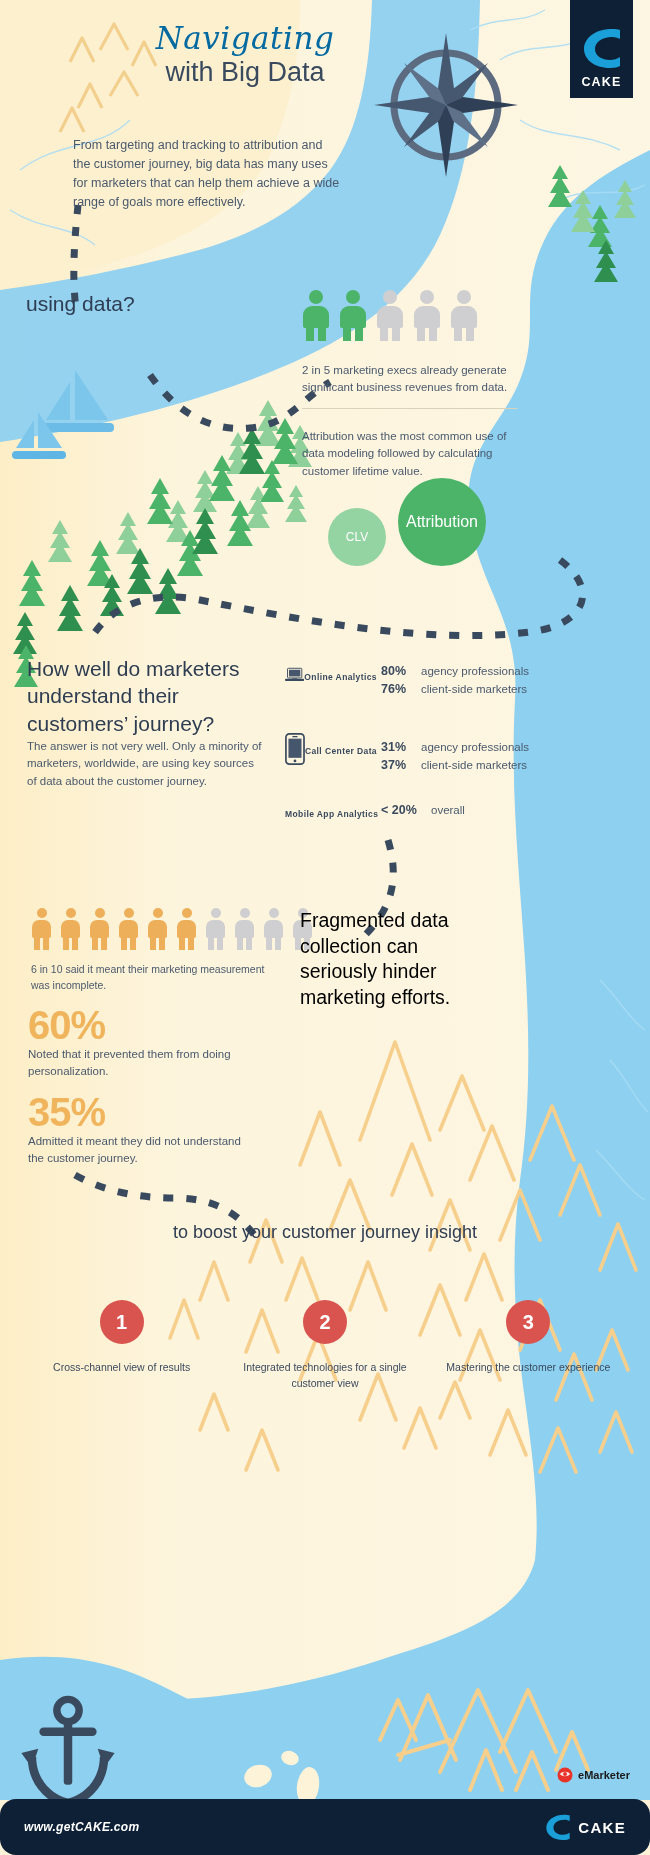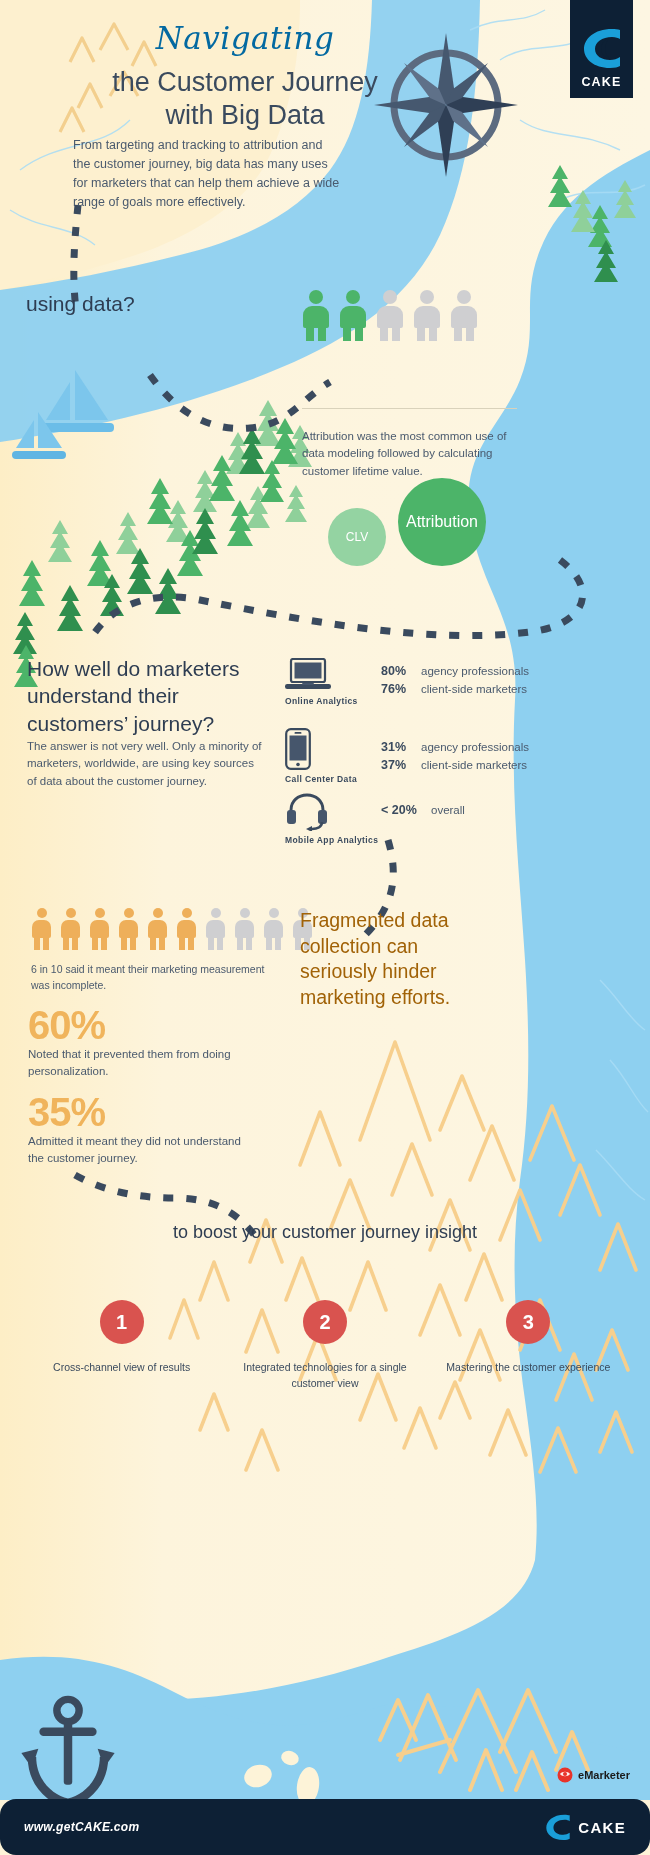--- a/index.html
+++ b/index.html
@@ -15,21 +15,21 @@
   
   .bg-svg { position: absolute; inset: 0; width: 650px; height: 1855px; }
   .h-script {
     font-family: "DejaVu Serif", serif;
     font-style: italic; font-weight: normal;
     font-size: 31px; color: #0369a1; letter-spacing: .5px;
   }
   .h-title { font-size: 27px; color: #3a4a5e; font-weight: 400; line-height: 1.22; }
   .lead { font-size: 12.5px; color: #4a5a6e; line-height: 1.52; }
   .sec-q { font-size: 21px; color: #2e3d52; line-height: 1.3; font-weight: 400; }
-  .sec-q2 { font-size: 19.5px; color: #a16207; line-height: 1.32; font-weight: 400; }
+  .sec-q2 { font-size: 19.5px; color: #000000; line-height: 1.32; font-weight: 400; }
   .body-sm { font-size: 11.5px; color: #4a5a6e; line-height: 1.5; }
   .body-xs { font-size: 10.5px; color: #4a5a6e; line-height: 1.5; }
 
   
   .abs { position: absolute; }
 
   
   .cake-badge {
     position: absolute; left: 570px; top: -4px; width: 63px; height: 102px;
     background: #0d2035; display: flex; flex-direction: column;
@@ -54,21 +54,21 @@
   .p-sm .lg-l { position: absolute; left: 3px; top: 29px; width: 6px; height: 13px; }
   .p-sm .lg-r { position: absolute; right: 3px; top: 29px; width: 6px; height: 13px; }
 
   
   .bubble { border-radius: 50%; display: flex; align-items: center; justify-content: center; color: #fff; }
   .bubble.clv { width: 58px; height: 58px; background: #94d3a2; font-size: 12px; }
   .bubble.attr { width: 88px; height: 88px; background: #4cb469; font-size: 16px; }
 
   
   .dev-row { display: flex; align-items: flex-start; }
-  .dev-col { width: 92px; display: flex; flex-direction: column; }
+  .dev-col { width: 92px; display: flex; flex-direction: row; align-items: center; }
   .dev-label { font-size: 8.5px; font-weight: bold; color: #3a4a5e; margin-top: 4px; letter-spacing: .4px; white-space: nowrap; }
   .stat-line { display: flex; align-items: baseline; gap: 6px; line-height: 1.45; }
   .stat-pct { font-size: 12.5px; font-weight: bold; color: #3a4a5e; min-width: 34px; }
   .stat-txt { font-size: 11.5px; color: #4a5a6e; }
 
   
   .bigpct { font-size: 40px; font-weight: bold; color: #f0b45c; line-height: 1; letter-spacing: -1px; }
 
   
   .key-circle {
@@ -306,21 +306,20 @@
   <div class="cake-badge">
     <svg class="mark" viewBox="0 0 40 44">
       <path d="M30,3 C12,3 2,13 2,23 C2,33 12,42 28,42 C33,42 36,41 38,40 L38,31 C35,33 32,34 28,34 C20,34 13,30 13,23 C13,16 20,11 30,11 C34,11 36,12 38,13 L38,4 C36,3.4 33,3 30,3 Z" fill="#1a9fd9"></path>
       <path d="M27,12 C22,14 19,18 19,23 C19,28 23,32 28,33 C25,30 23,27 23,23 C23,19 25,15 27,12 Z" fill="#0d2035"></path>
     </svg>
     <div class="word">CAKE</div>
   </div>
 
   <div class="abs" style="left:60px; top:20px; width:370px; text-align:center;">
     <div class="h-script">Navigating</div>
-    <div class="h-title" style="margin-top:10px;">the Customer Journey</div>
     <div class="h-title">with Big Data</div>
   </div>
   <div class="abs lead" style="left:73px; top:136px; width:268px;">From targeting and tracking to attribution and the customer journey, big data has many uses for marketers that can help them achieve a wide range of goals more effectively.</div>
 
   <div class="abs" style="left:26px; top:290px; width:230px;">
     <div class="sec-q">using data?</div>
   </div>
 
   <div class="abs people-row" style="left:302px; top:290px;">
     <div class="p-fig">
@@ -348,20 +347,21 @@
         <div class="lg-r" style="background:#cfcfd1"></div>
       </div>
     <div class="p-fig">
         <div class="head" style="background:#cfcfd1"></div>
         <div class="body" style="background:#cfcfd1"></div>
         <div class="lg-l" style="background:#cfcfd1"></div>
         <div class="lg-r" style="background:#cfcfd1"></div>
       </div>
   </div>
 
+  <div class="abs body-sm" style="left:302px; top:362px; width:222px;">2 in 5 marketing execs already generate significant business revenues from data.</div>
   <div class="abs divider" style="left:302px; top:408px;"></div>
   <div class="abs body-sm" style="left:302px; top:428px; width:222px;">Attribution was the most common use of data modeling followed by calculating customer lifetime value.</div>
 
   <div class="abs bubble clv" style="left:328px; top:508px;">CLV</div>
   <div class="abs bubble attr" style="left:398px; top:478px;">Attribution</div>
 
   <div class="abs" style="left:27px; top:655px; width:250px;">
     <div class="sec-q">How well do marketers</div>
     <div class="sec-q">understand their</div>
     <div class="sec-q">customers’ journey?</div>

